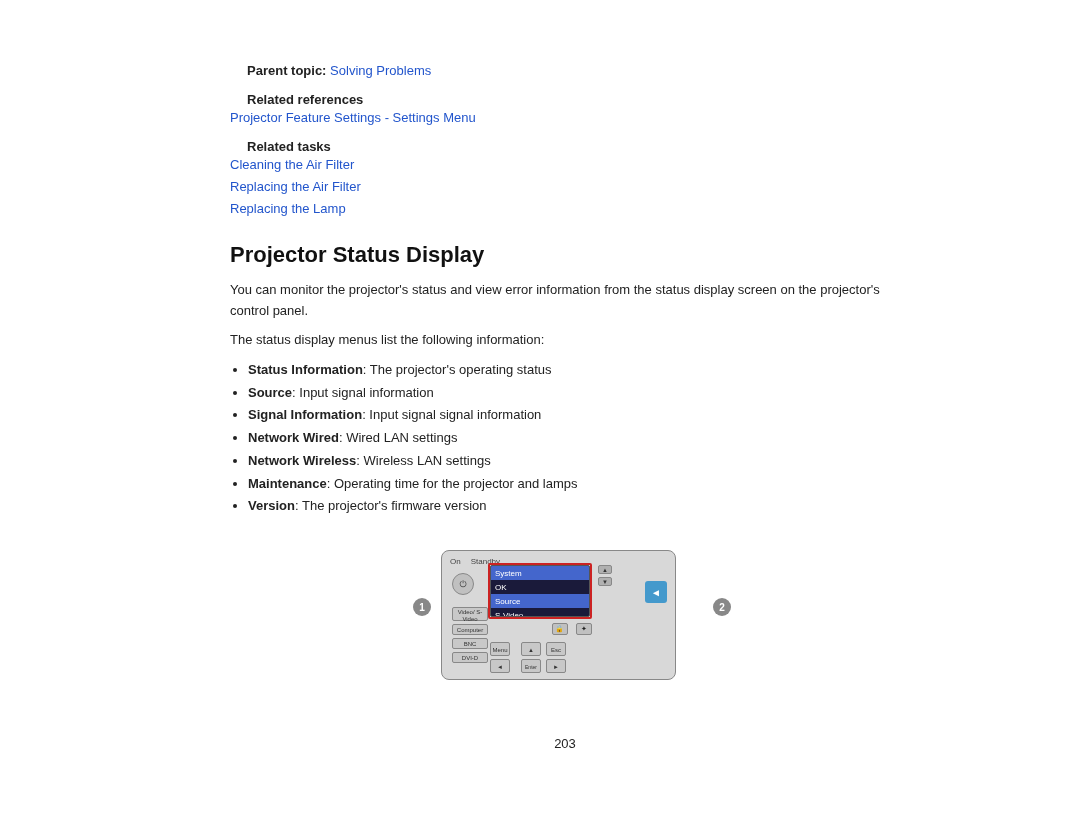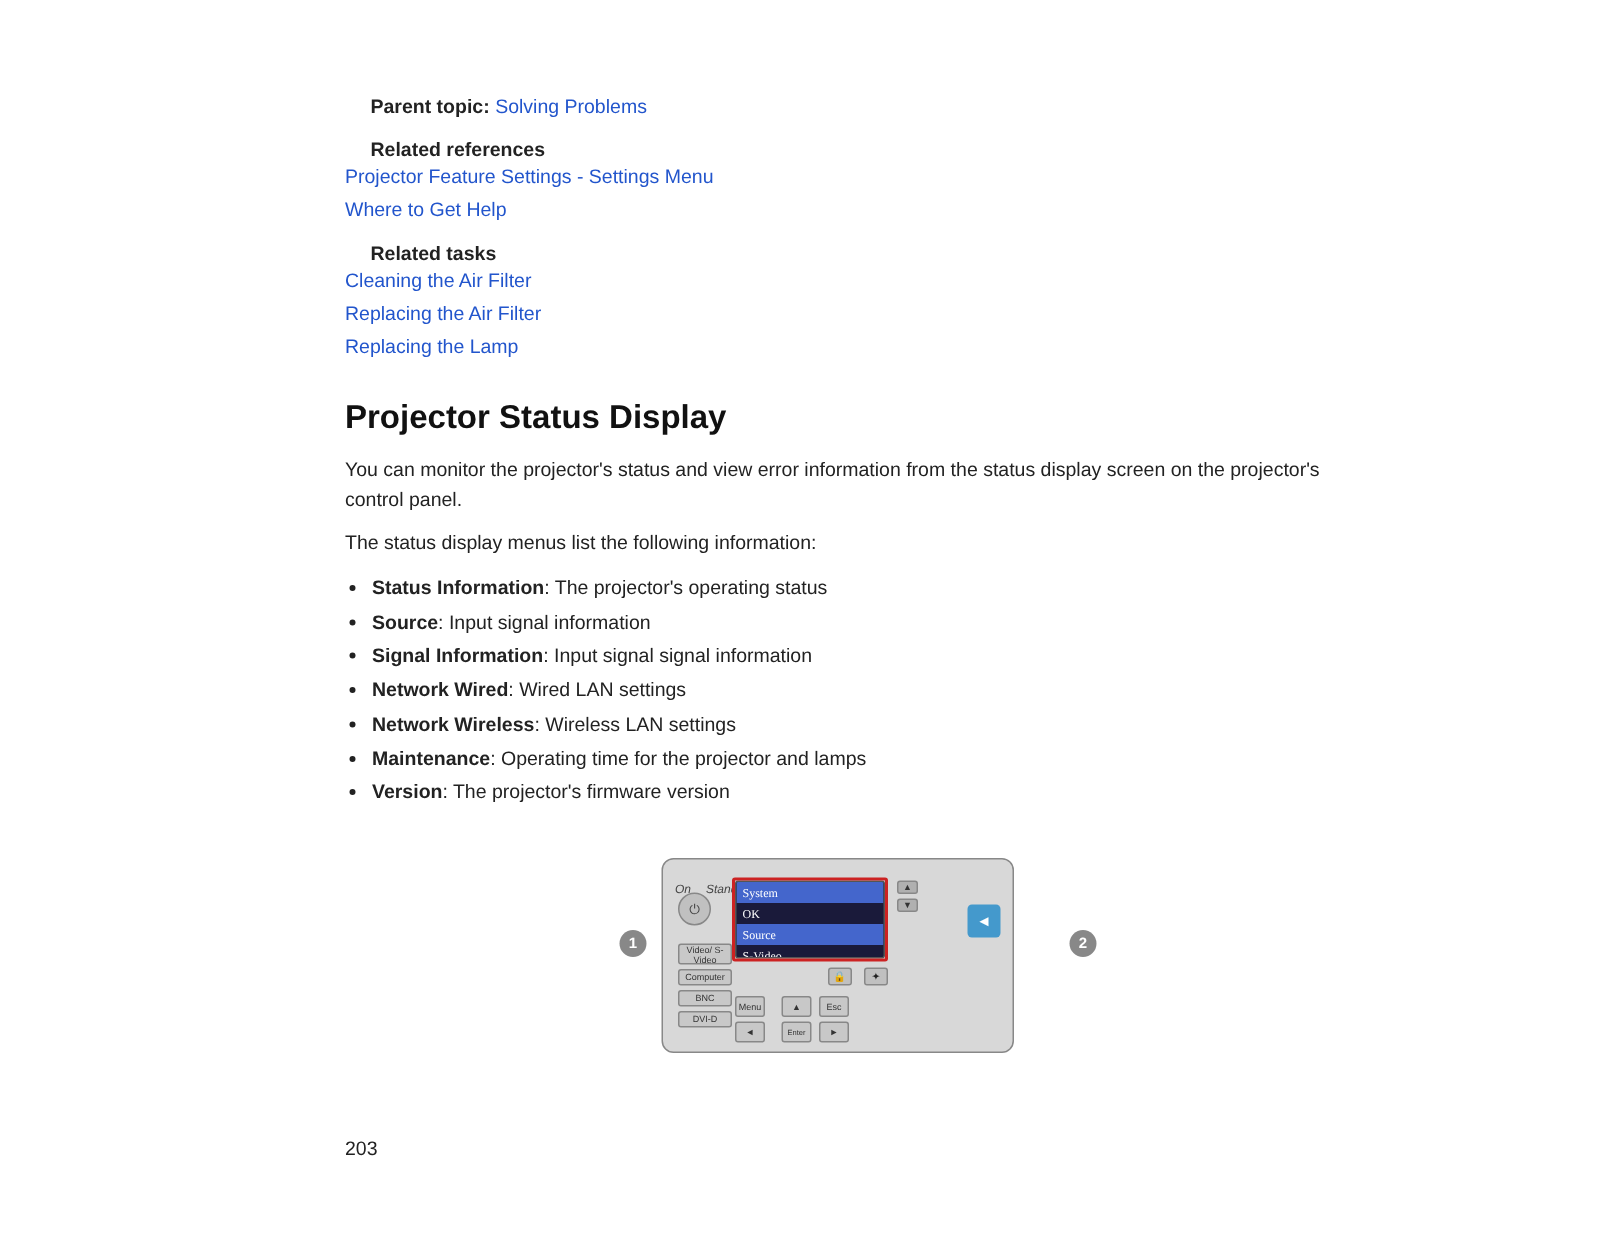--- a/index.html
+++ b/index.html
@@ -55,66 +55,66 @@
       list-style: disc;
       color: #222;
     }
     .bullet-list li span.bold { font-weight: bold; }
     .diagram-container {
       margin: 18px 0 18px 0;
       display: flex;
       justify-content: center;
     }
     .footer {
+      text-align: center;
       font-size: 13px;
       color: #222;
       margin-top: 30px;
     }
     .projector-body {
       position: absolute;
       left: 40px;
       top: 20px;
       width: 230px;
       height: 120px;
       background: #d8d8d8;
       border: 1.5px solid #888;
       border-radius: 8px;
     }
     .projector-top-bar {
       position: absolute;
       left: 0; top: 0;
       width: 100%;
       height: 18px;
       display: flex;
-      align-items: flex-start;
+      align-items: flex-end;
       padding: 15px 8px;
       gap: 10px;
       font-size: 8px;
       color: #444;
-      font-style: italic;
     }
     .screen-overlay {
       position: absolute;
       left: 55px;
       top: 20px;
       width: 100px;
       height: 52px;
       background: #1a1a3a;
       border: 1.5px solid #555;
       border-radius: 2px;
       overflow: hidden;
     }
     .screen-row {
       height: 14px;
       display: flex;
       align-items: center;
       padding: 0 4px;
       font-size: 8px;
       color: #fff;
-      font-family: Liberation Serif, serif;
+      font-family: Liberation Sans, sans-serif;
     }
     .screen-row.highlighted {
       background: #4466cc;
     }
     .screen-row.highlight-source {
       background: #4466cc;
     }
     .ctrl-btn {
       width: 14px;
       height: 9px;
@@ -235,21 +235,20 @@
 <div class="page">
 
   <div class="section-block">
     <span class="label-bold">Parent topic:</span>
     <a class="link" style="display:inline; color:#2255cc;">Solving Problems</a>
   </div>
 
   <div class="section-block">
     <div class="label-bold">Related references</div>
     <a class="link">Projector Feature Settings - Settings Menu</a>
-    <a class="link">Where to Get Help</a>
   </div>
 
   <div class="section-block">
     <div class="label-bold">Related tasks</div>
     <a class="link">Cleaning the Air Filter</a>
     <a class="link">Replacing the Air Filter</a>
     <a class="link">Replacing the Lamp</a>
   </div>
 
   <h1 class="page-title">Projector Status Display</h1>

